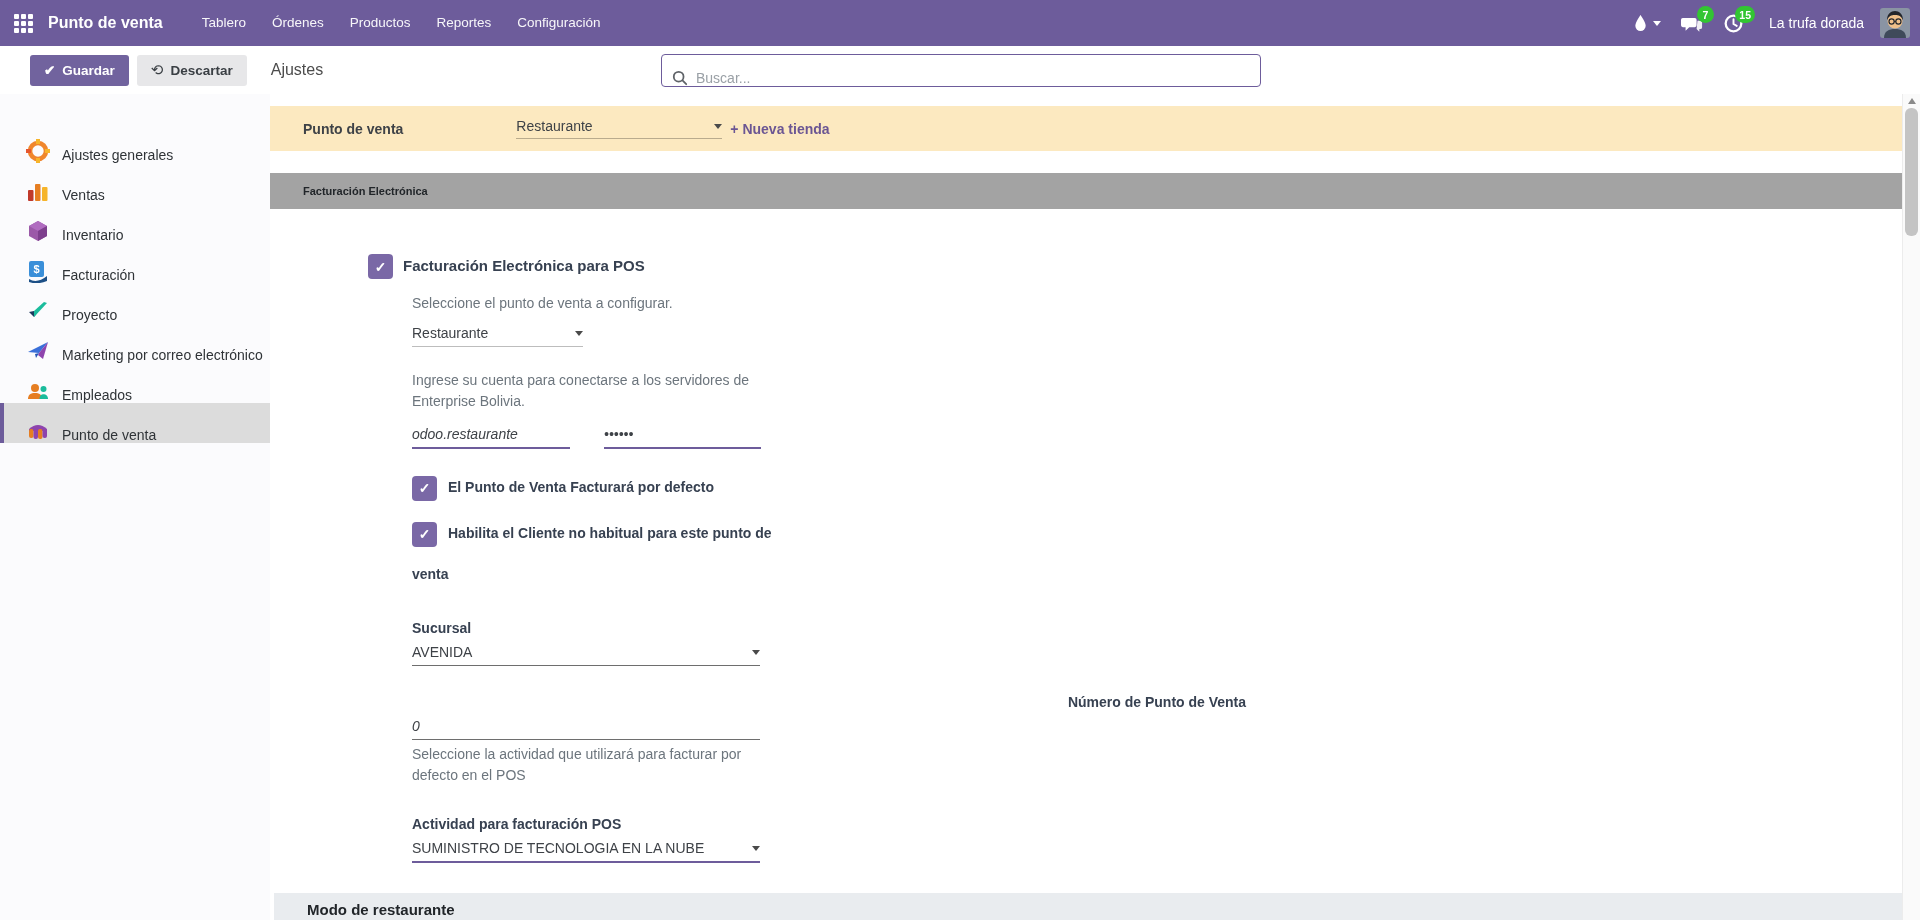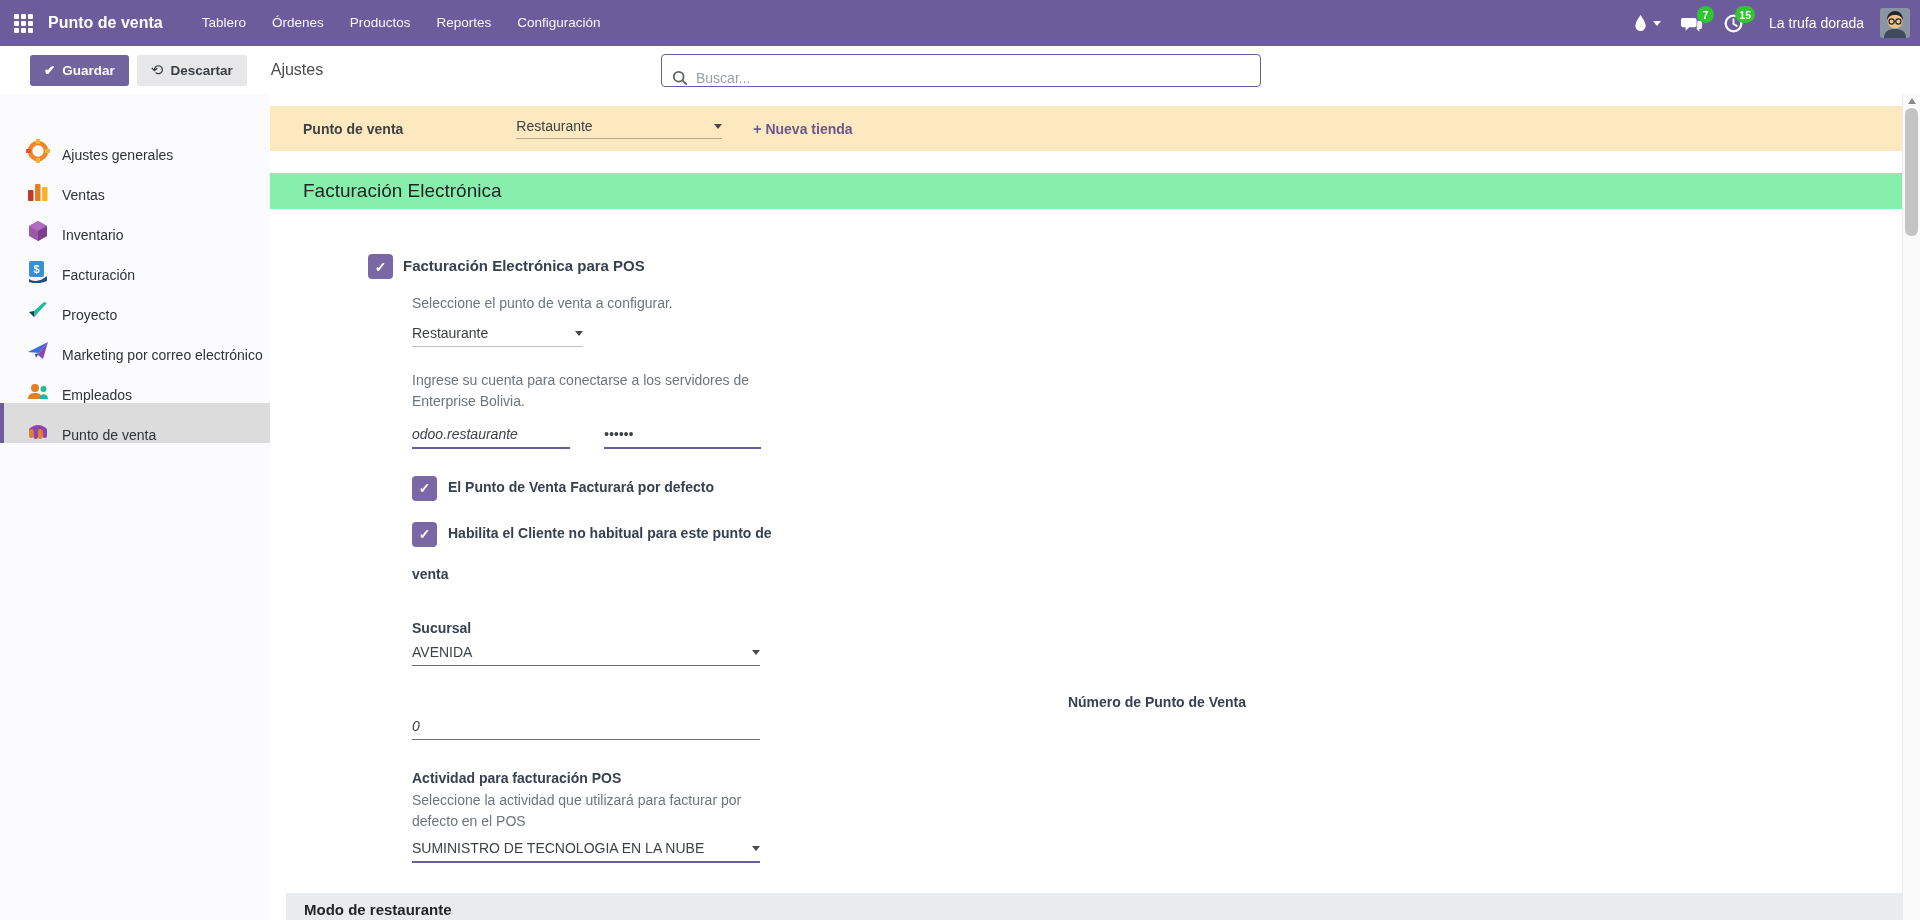--- a/index.html
+++ b/index.html
@@ -47,26 +47,26 @@
     font-size:14px; color:#2f3337; border-left:4px solid transparent; }
   .side-item .sicon { width:24px; height:24px; margin-right:12px; flex:0 0 auto; }
   .side-item.selected { background:#dcdcdc; border-left-color:#6d5c9b; }
 
   .main { flex:1; background:#fff; position:relative; overflow:hidden; border-right:1px solid #ececec; }
 
   .banner { margin-top:12px; height:45px; background:#fce9c0; display:flex; align-items:center; padding-left:33px; }
   .banner-label { font-weight:700; color:#3e4247; margin-right:113px; }
   .banner-select { width:206px; display:flex; align-items:center; justify-content:space-between;
     border-bottom:1px solid #b9ab8d; padding-bottom:4px; cursor:pointer; color:#3e4247; }
-  .banner-link { color:#6b5693; font-weight:700; margin-left:31px; cursor:pointer; }
-
-  .band { margin-top:22px; height:36px; background:#86efac; display:flex; align-items:center;
-    padding-left:33px; font-weight:400; font-size:19px; color:#212529; }
-  .band2 { position:absolute; left:16px; right:0; top:799px; height:27px; background:#e9ecef;
-    padding:8px 0 0 18px; font-weight:700; font-size:15px; color:#212529; }
+  .banner-link { color:#6b5693; font-weight:700; margin-left:8px; cursor:pointer; }
+
+  .band { margin-top:22px; height:36px; background:#a3a3a3; display:flex; align-items:center;
+    padding-left:33px; font-weight:700; font-size:11px; color:#212529; }
+  .band2 { position:absolute; left:4px; right:0; top:799px; height:27px; background:#e9ecef;
+    padding:8px 0 0 33px; font-weight:700; font-size:15px; color:#212529; }
 
   .form { padding:45px 0 0 98px; }
   .chkrow { display:flex; align-items:flex-start; }
   .checkbox { width:25px; height:25px; border-radius:4px; background:#7a68a6; color:#fff;
     display:inline-flex; align-items:center; justify-content:center; font-size:14px; font-weight:700;
     cursor:pointer; flex:0 0 auto; }
   .chk-main-label { font-size:15px; font-weight:700; color:#374151; margin:3px 0 12px 10px; }
   .indent { margin-left:44px; }
   .help { color:#6c757d; line-height:21px; }
   .select { display:flex; align-items:center; justify-content:space-between; cursor:pointer;
@@ -302,22 +302,22 @@
       <div class="indent select u-dark" style="width:348px; margin-top:8px;">
         <span>AVENIDA</span>
         <span class="caret-d"></span>
       </div>
 
       <div class="indent lbl" style="margin-top:28px;text-align:center;">Número de Punto de Venta</div>
       <div class="indent field u-dark" style="width:348px; margin-top:8px;">
         <span>0</span>
       </div>
 
+      <div class="indent help" style="margin-top:4px; width:345px;">Seleccione la actividad que utilizará para facturar por defecto en el POS</div>
       <div class="indent lbl" style="margin-top:30px;">Actividad para facturación POS</div>
-      <div class="indent help" style="margin-top:4px; width:345px;">Seleccione la actividad que utilizará para facturar por defecto en el POS</div>
       <div class="indent select u-purple" style="width:348px; margin-top:8px;">
         <span>SUMINISTRO DE TECNOLOGIA EN LA NUBE</span>
         <span class="caret-d"></span>
       </div>
 
       <div class="indent lbl" style="margin-top:32px;">Prueba de conexión</div>
       <div class="indent" style="margin-top:9px;">
         <button class="btn-test">Probar Conexión</button>
       </div>
 

